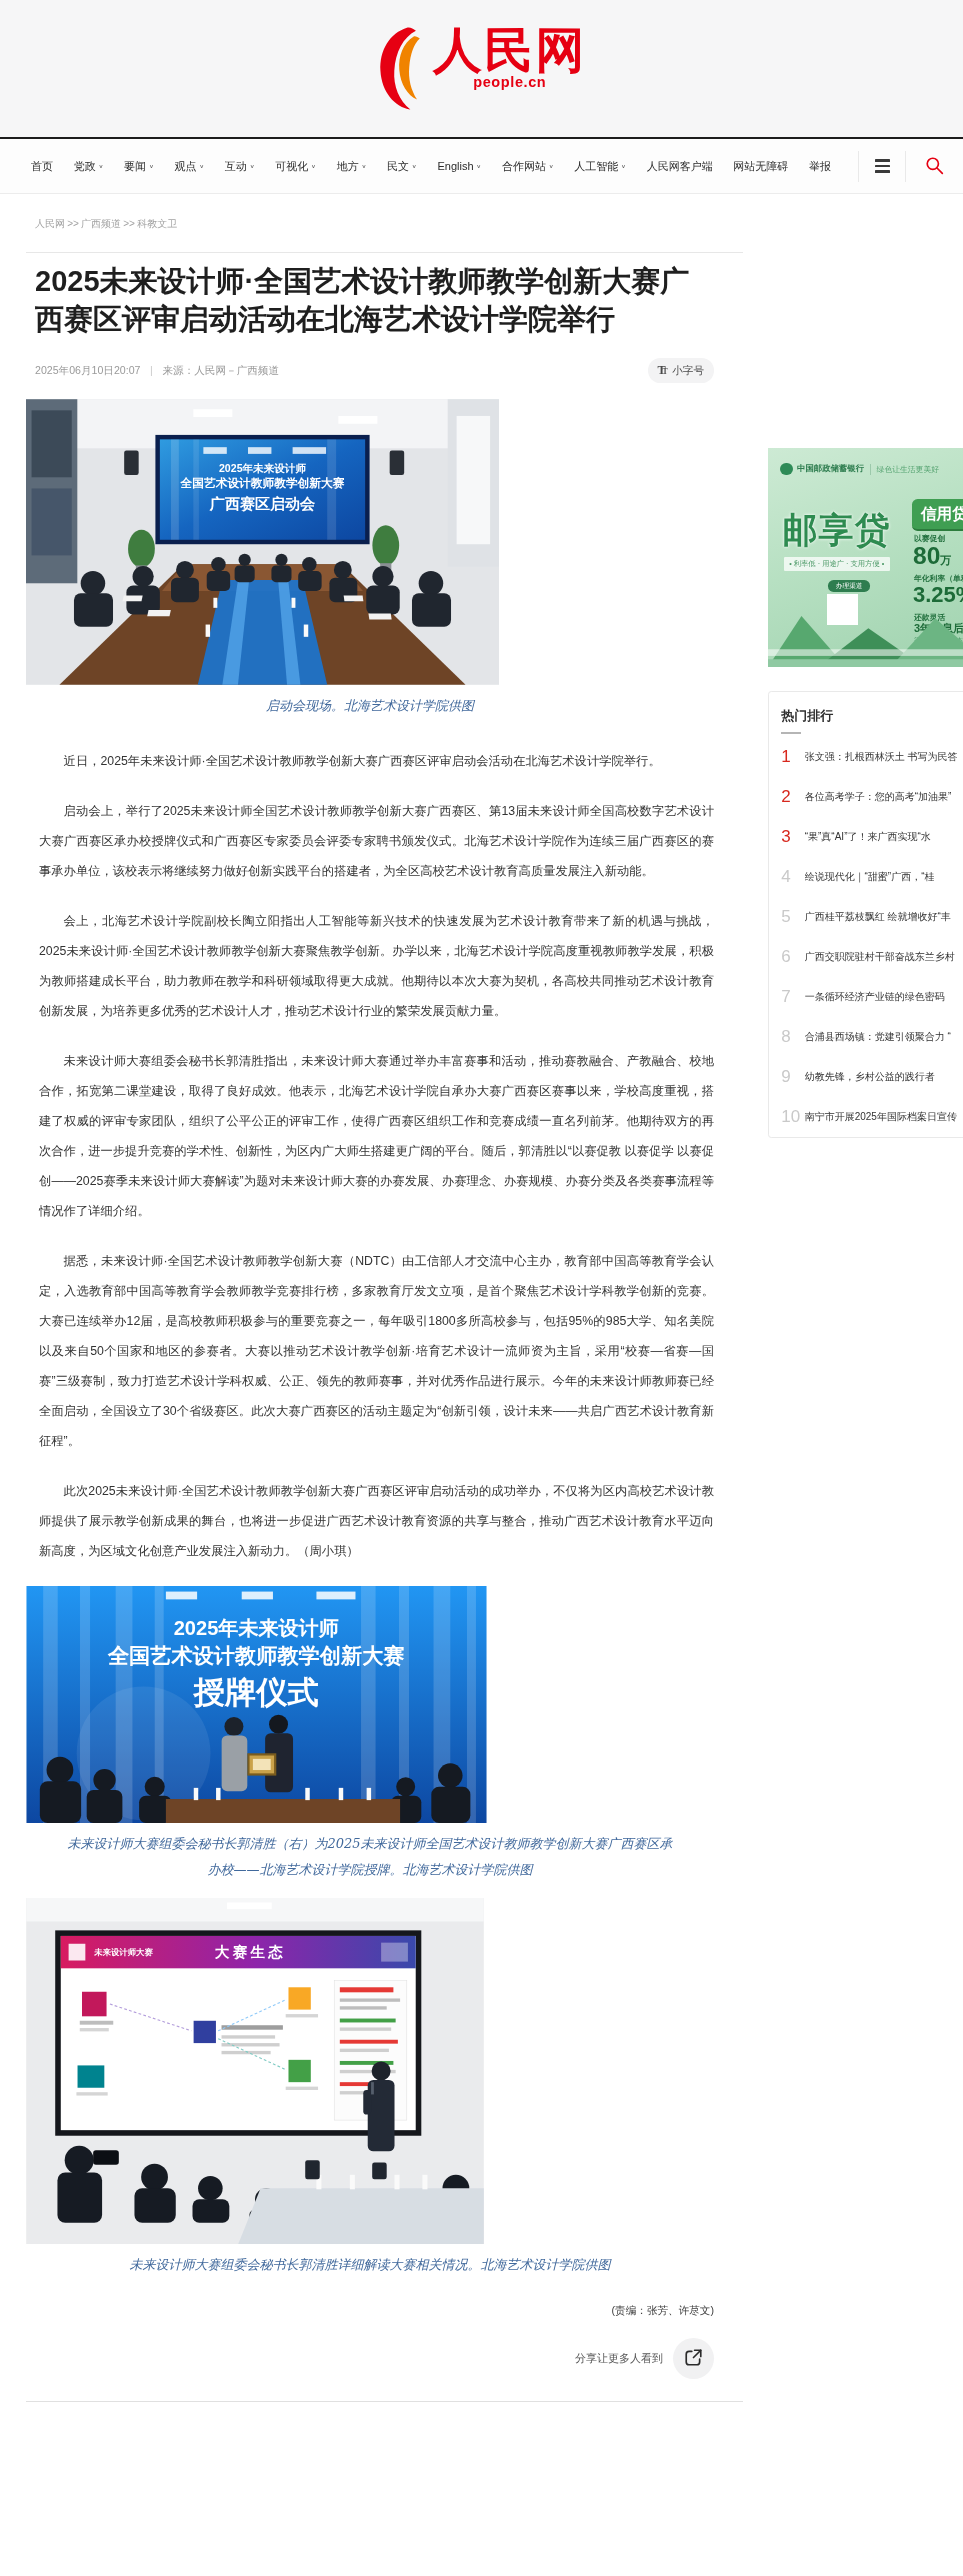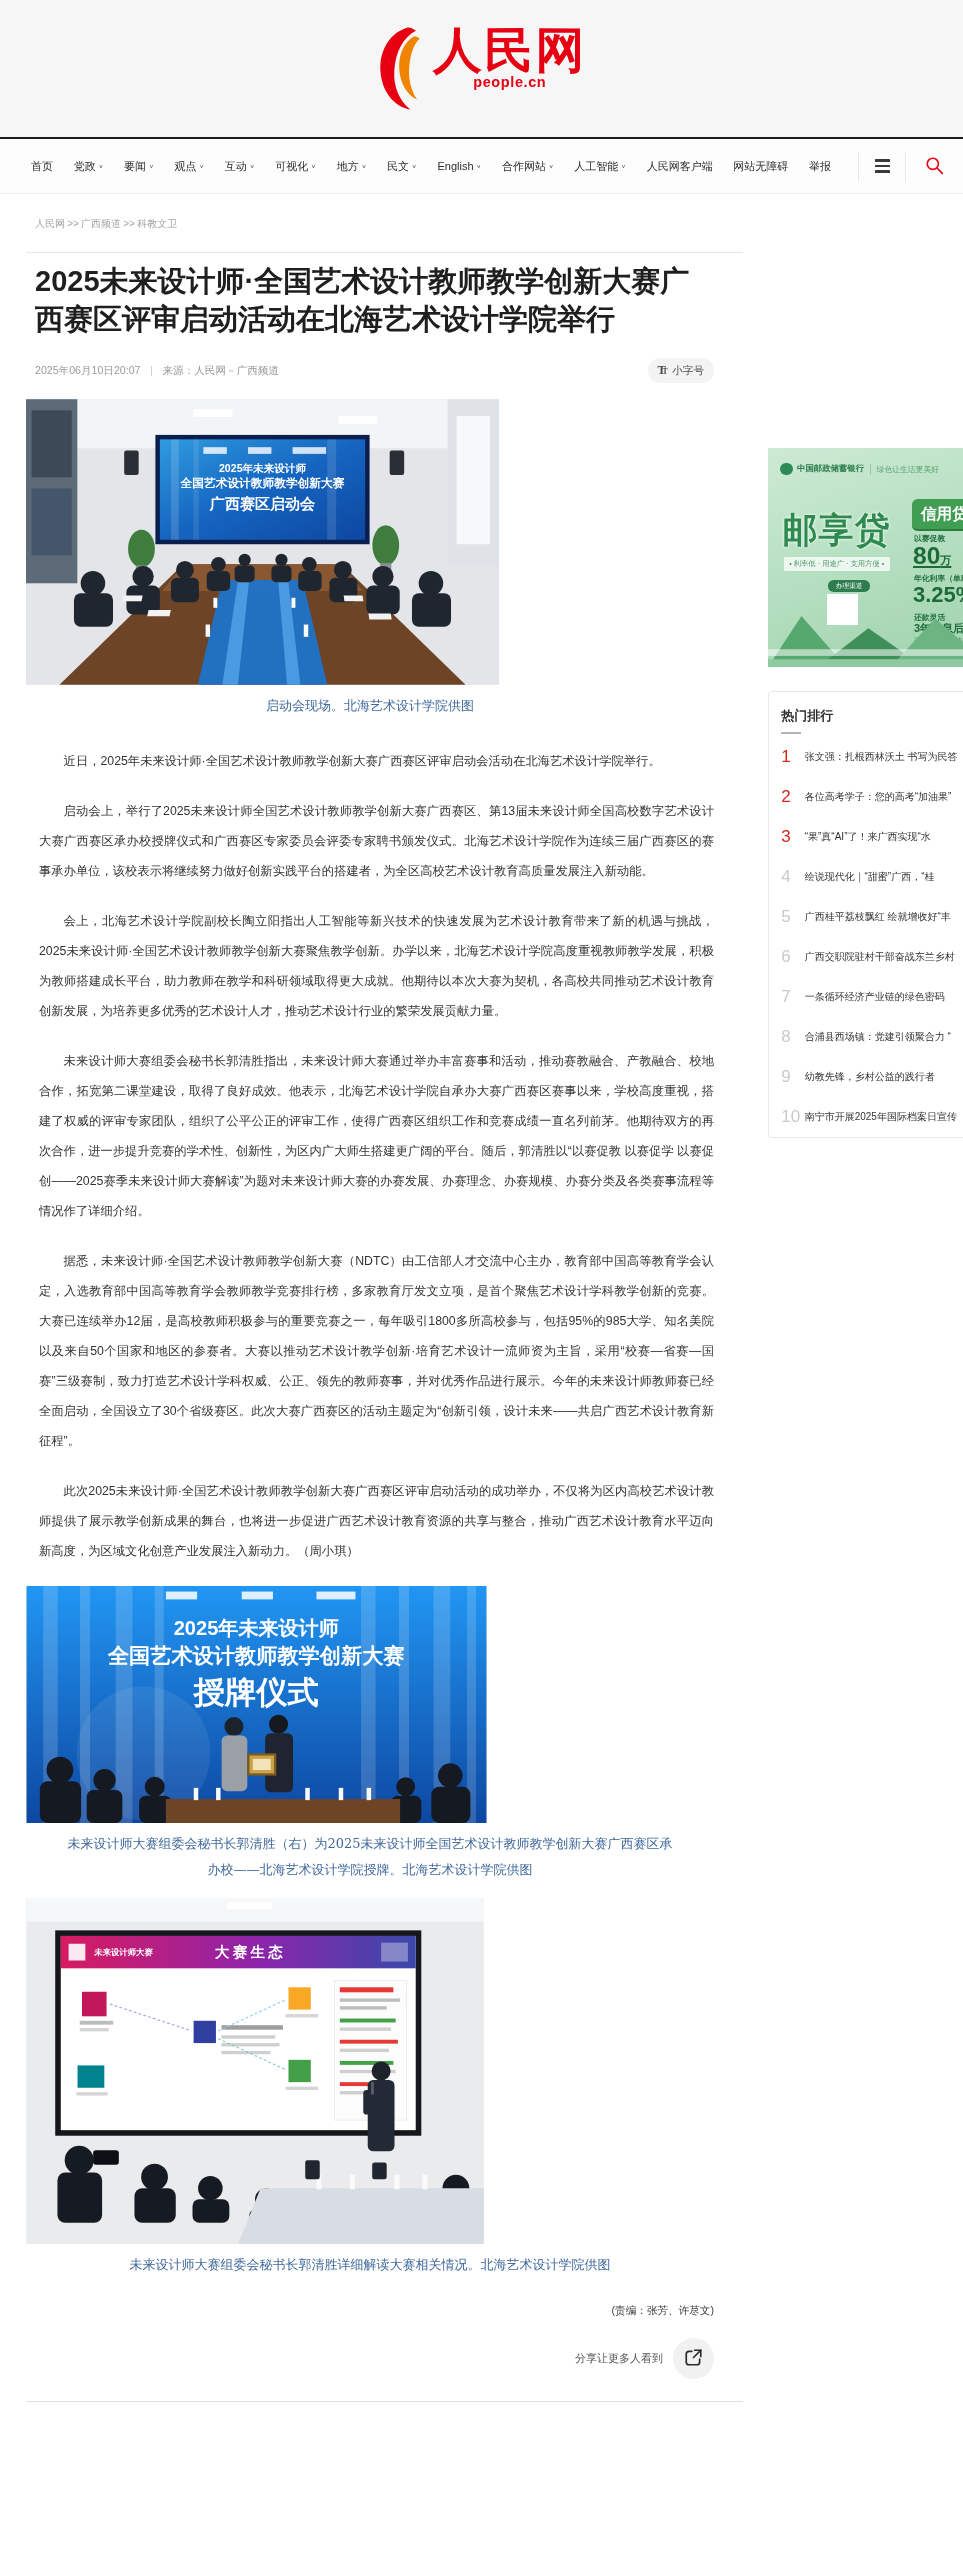--- a/index.html
+++ b/index.html
@@ -39,21 +39,21 @@
   .meta-left { font-size:10.6px; color:#9a9a9a; }
   .meta-left .sep { margin:0 6.7px; color:#c9c9c9; }
   .font-pill { background:#f3f3f4; border-radius:12.3px; padding:5px 10px; display:flex; align-items:center; gap:4.5px;
                color:#4a4a4a; font-size:10.6px; cursor:pointer;text-align:right; }
   .font-pill .t-big { font-family:"Liberation Serif", serif; font-size:12.3px; font-weight:bold; }
   .font-pill .t-small { font-family:"Liberation Serif", serif; font-size:7.8px; font-weight:bold; margin-left:-3.3px; }
   
   figure { margin:15.6px auto 0; text-align:center; }
   figure svg { display:block; }
   figcaption { font-family:"DejaVu Serif", serif; color:#41699c; font-size:13px; line-height:26px;
-               text-align:center; margin-top:7.8px; }
+               text-align:center; margin-top:7.8px;font-style:italic; }
   .fig2 figcaption, .fig3 figcaption { width:614px; margin-left:auto; margin-right:auto; }
   
   .article-body { margin-top:27px;margin-left:13px; }
   .article-body p { font-size:12.3px; line-height:30px; text-align:justify; text-indent:2em; margin:20px 0; color:#333; }
   
   .editor-line { text-align:right; font-size:10.6px; color:#404040; margin-top:26px; padding-right:0; }
   .share-row { display:flex; align-items:center; justify-content:flex-end; gap:10px; margin-top:20px; }
   .share-label { font-size:11px; color:#555; }
   .share-btn { width:41px; height:41px; border-radius:50%; background:#f1f1f2; display:flex; align-items:center;
                justify-content:center; cursor:pointer; }
@@ -67,21 +67,21 @@
   .ad-bank-name { font-size:8.4px; font-weight:bold; color:#2e7d4f; }
   .ad-slogan { position:absolute; left:102px; top:15.6px; font-size:7.8px; color:#57a472; border-left:0.6px solid #9cc9ab; padding-left:5.6px; }
   .ad-product { position:absolute; left:14.5px; top:59px; font-size:35px; font-weight:bold; color:#2e8b50;
                 text-shadow:0 0 1.1px #fff,0 0 3.3px #ffffff; letter-spacing:1.1px; }
   .ad-tagline { position:absolute; left:15.6px; top:109px; background:rgba(255,255,255,.75); color:#4f9b6a;
                 font-size:7.3px; padding:2.2px 5.6px; border-radius:1.1px; }
   .ad-badge { position:absolute; left:144px; top:51px; background:#3f9e52; color:#fff; font-size:15.6px; font-weight:bold;
               padding:4.5px 9px; border-radius:5.6px; border-bottom:2.2px solid #2c7c3d; }
   .ad-limit-label,.ad-rate-label,.ad-repay-label { position:absolute; left:146px; font-size:7.8px; font-weight:bold; color:#23713f; }
   .ad-limit-label { top:85px; }
-  .ad-limit { position:absolute; left:145px; top:94px; font-size:24.6px; font-weight:bold; color:#1d6b38;text-decoration:underline; }
+  .ad-limit { position:absolute; left:145px; top:94px; font-size:24.6px; font-weight:bold; color:#1d6b38; }
   .ad-limit small { font-size:11px; }
   .ad-rate-label { top:125px; }
   .ad-rate { position:absolute; left:145px; top:134px; font-size:22px; font-weight:bold; color:#1d6b38; }
   .ad-repay-label { top:164px; }
   .ad-repay { position:absolute; left:146px; top:173px; font-size:11px; font-weight:bold; color:#1d6b38; }
   .ad-repay-sub { position:absolute; left:146px; top:188px; font-size:6.1px; color:#4f9b6a; }
   .ad-qr-pill { position:absolute; left:60px; top:132px; background:#2e7d4f; color:#fff; font-size:6.7px;
                 padding:1.7px 7.8px; border-radius:5.6px; }
   .ad-qr { position:absolute; left:59px; top:146px; width:31px; height:31px; background:#fff;
            background-image:repeating-linear-gradient(0deg,#1e4d2f 0 2.2px,transparent 2.2px 4.5px),
@@ -456,21 +456,21 @@
   <div class="ad-box">
     <div class="ad-inner">
       <span class="ad-bank">
         <span class="ad-bank-logo"></span>
         <span class="ad-bank-name">中国邮政储蓄银行</span>
       </span>
       <span class="ad-slogan">绿色让生活更美好</span>
       <div class="ad-product">邮享贷</div>
       <div class="ad-tagline">• 利率低 · 用途广 · 支用方便 •</div>
       <div class="ad-badge">信用贷</div>
-      <div class="ad-limit-label">以赛促教</div>
+      <div class="ad-limit-label">以赛促创</div>
       <div class="ad-limit"><span>80</span><small>万</small></div>
       <div class="ad-rate-label">年化利率（单利）</div>
       <div class="ad-rate"><span>3.25%</span></div>
       <div class="ad-repay-label">还款灵活</div>
       <div class="ad-repay">3年先息后本</div>
       <div class="ad-repay-sub">等额本息、等额本金</div>
       <div class="ad-qr-pill">办理渠道</div>
       <div class="ad-qr"></div>
       <svg class="ad-mountains" viewBox="0 0 400 110" preserveAspectRatio="none">
         <polygon points="0,110 60,18 140,110" fill="#57a86f"></polygon>

